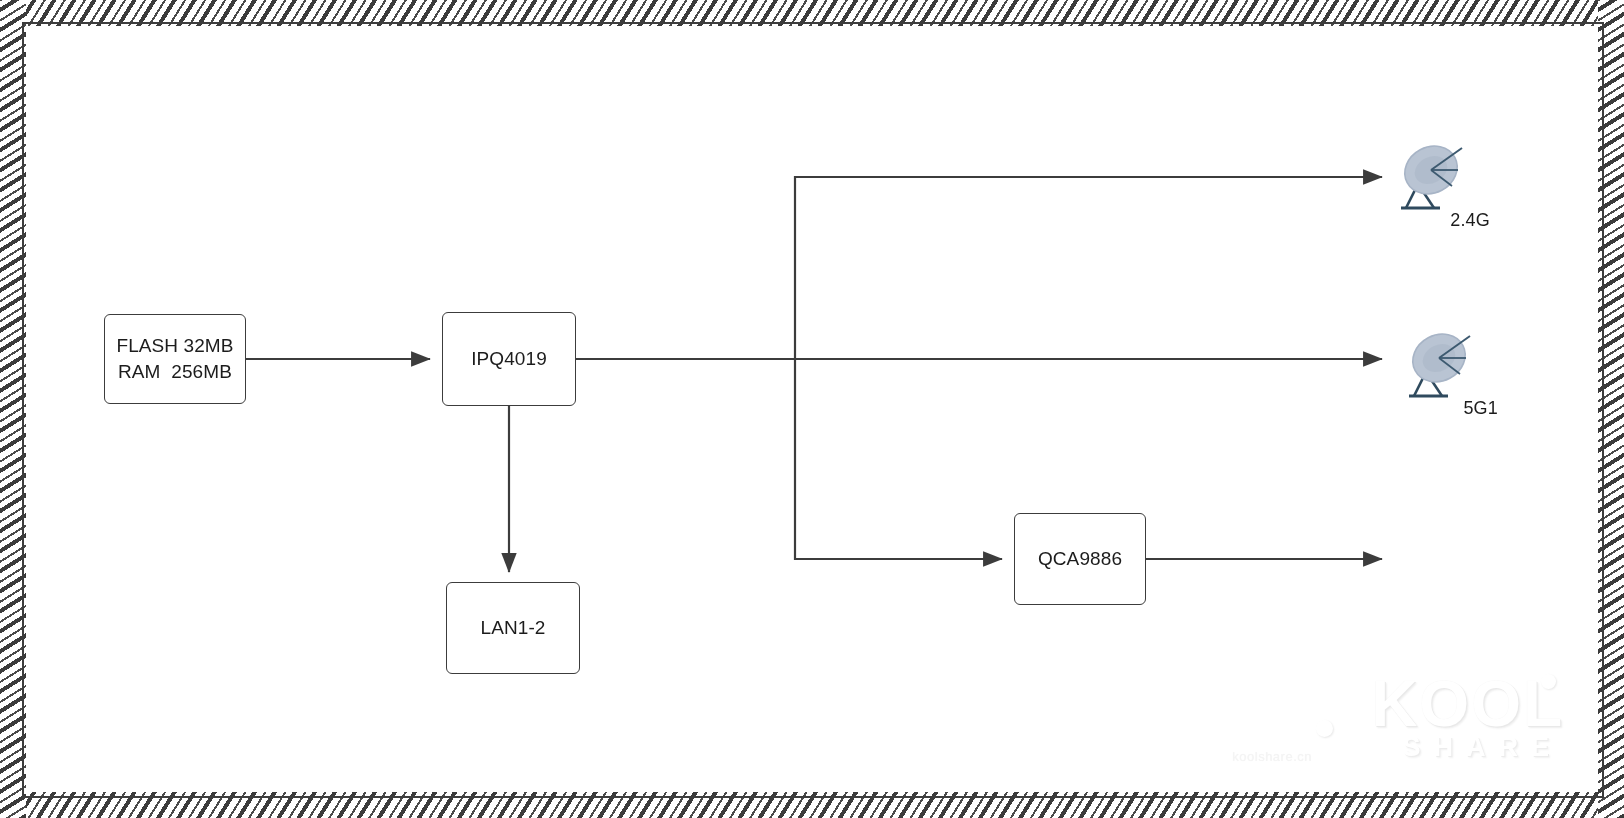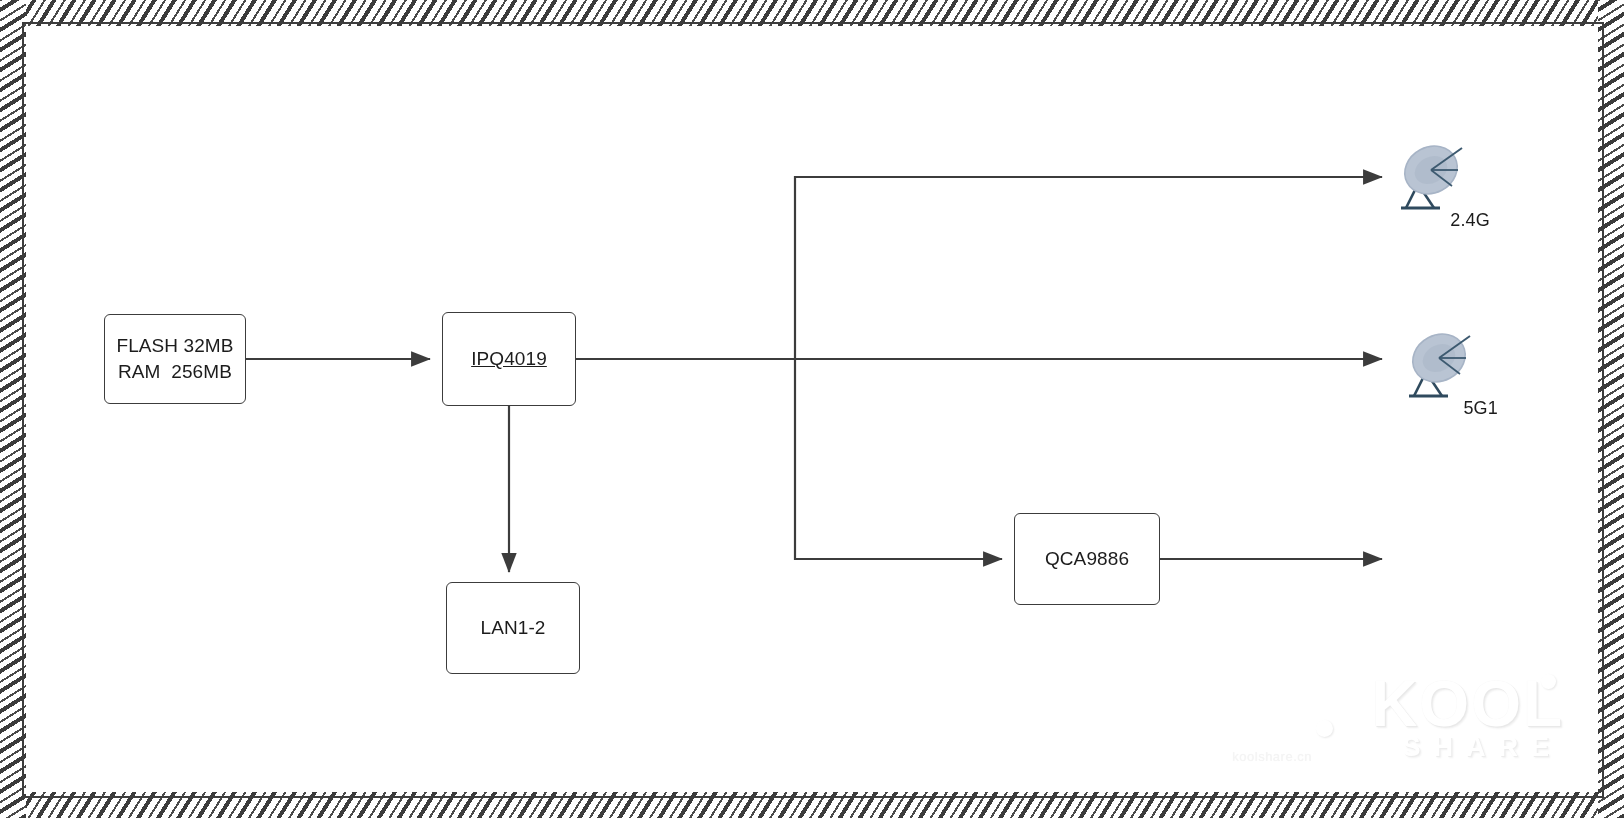--- a/index.html
+++ b/index.html
@@ -215,29 +215,29 @@
       <path d="M769,333 L769,533 L976,533" stroke="#3c3c3c" stroke-width="2.2" fill="none" marker-end="url(#arrowhead)"></path>
 
       <path d="M1120,533 L1356,533" stroke="#3c3c3c" stroke-width="2.2" fill="none" marker-end="url(#arrowhead)"></path>
     </svg>
 
     <div class="node" style="left:78px; top:288px; width:142px; height:90px;">
       <span class="node-line">FLASH 32MB</span>
       <span class="node-line">RAM  256MB</span>
     </div>
 
-    <div class="node" style="left:416px; top:286px; width:134px; height:94px;text-decoration:underline;">
+    <div class="node" style="left:416px; top:286px; width:134px; height:94px;">
       <span class="node-line">IPQ4019</span>
     </div>
 
     <div class="node" style="left:420px; top:556px; width:134px; height:92px;">
       <span class="node-line">LAN1-2</span>
     </div>
 
-    <div class="node" style="left:988px; top:487px; width:146px; height:92px;">
+    <div class="node" style="left:988px; top:487px; width:132px; height:92px;">
       <span class="node-line">QCA9886</span>
     </div>
 
     <div class="antenna" style="left:1368px; top:112px;">
       <svg width="96" height="80" viewBox="0 0 96 80">
         <g transform="translate(6,2)">
           <line x1="18" y1="44" x2="6" y2="68" stroke="#2f4a5e" stroke-width="2.6"></line>
           <line x1="18" y1="44" x2="34" y2="68" stroke="#2f4a5e" stroke-width="2.6"></line>
           <line x1="1" y1="68" x2="40" y2="68" stroke="#2f4a5e" stroke-width="3"></line>
           <ellipse cx="31" cy="30" rx="27" ry="23" transform="rotate(-28 31 30)" fill="#b9c4d3" stroke="#a7b4c6" stroke-width="1.6"></ellipse>

